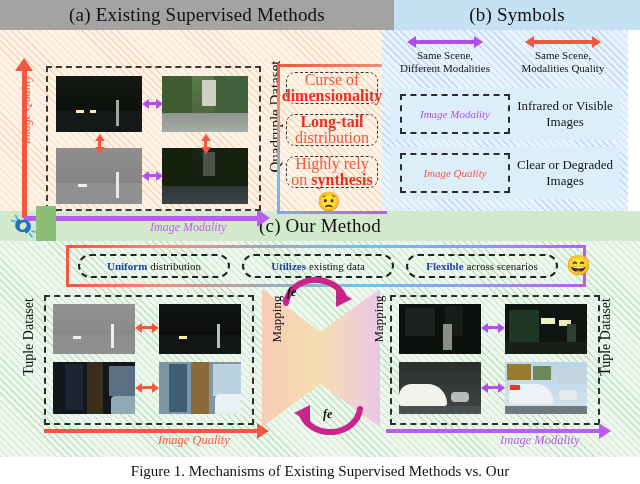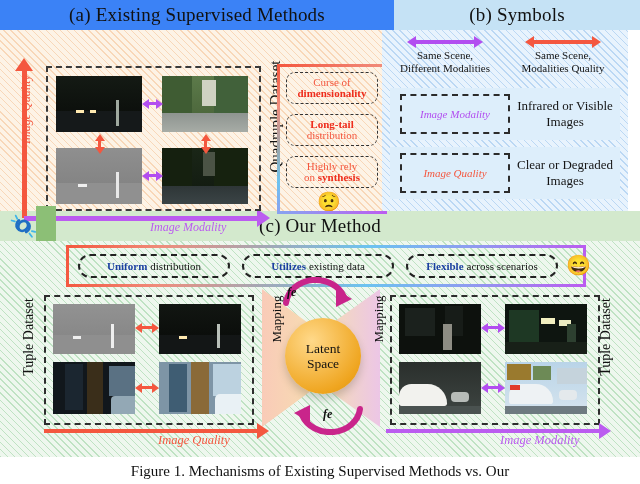--- a/index.html
+++ b/index.html
@@ -26,21 +26,21 @@
     background-image:repeating-linear-gradient(45deg,
         rgba(120,195,130,.40) 0 1px, rgba(0,0,0,0) 1px 5px);
   }
 
   
   .hdr{
     position:absolute;box-sizing:border-box;
     display:flex;align-items:center;justify-content:center;
     font-size:19px;color:#111;letter-spacing:.2px;
   }
-  #hdr-a{left:0;top:0;width:394px;height:30px;background:#3b82f6;}
+  #hdr-a{left:0;top:0;width:394px;height:30px;background:#a3a3a3;}
   #hdr-b{left:394px;top:0;width:246px;height:30px;background:#c5e2f5;}
   #hdr-c{left:0;top:211px;width:640px;height:30px;background:#d3e9cd;}
 
   
   #body-a{position:absolute;left:0;top:30px;width:394px;height:181px;}
   #body-b{position:absolute;left:382px;top:30px;width:246px;height:181px;}
   #body-c{position:absolute;left:0;top:241px;width:640px;height:216px;}
 
   
   #a-yaxis{
@@ -107,21 +107,21 @@
     position:absolute;left:277px;top:34px;width:110px;height:150px;
     border:3px dashed;
     border-image:linear-gradient(160deg,#f4573f 0%,#f08e7e 22%,#9aa7ad 45%,
                  #6cc3f0 63%,#8f9bf0 82%,#bb5cf0 100%) 1;
     box-sizing:border-box;background:transparent;
   }
   .drawback{
     position:absolute;left:286px;width:92px;height:32px;
     border:1.6px dashed #333;border-radius:9px;box-sizing:border-box;
     display:flex;flex-direction:column;align-items:center;justify-content:center;
-    line-height:1.02;font-size:11px;color:#f4573f;
+    line-height:1.02;font-size:16px;color:#f4573f;
   }
   .drawback b{font-weight:bold;color:#ee2d1d;}
   #db1{top:42px;}
   #db2{top:84px;}
   #db3{top:126px;}
   #a-emoji{position:absolute;left:317px;top:160px;font-size:19px;}
 
   
   .b-sym{position:absolute;width:110px;text-align:center;}
   #b-sym1{left:8px;top:6px;}
@@ -426,24 +426,20 @@
       </div>
       <div class="arrow-h ar-red" style="left:95px;top:29px;width:12px;"></div>
       <div class="arrow-h ar-red" style="left:95px;top:89px;width:12px;"></div>
     </div>
     <div class="tuple-label" id="tl-label">Tuple Dataset</div>
 
     <div id="bowtie-l"></div>
     <div id="bowtie-r"></div>
     <div class="mapping" id="map-l">Mapping</div>
     <div class="mapping" id="map-r">Mapping</div>
-    <div id="latent">
-      <span>Latent</span>
-      <span>Space</span>
-    </div>
 
     <svg style="position:absolute;left:278px;top:36px;width:76px;height:34px;" viewBox="0 0 76 34">
       <path d="M8 26 A30 26 0 0 1 66 20" fill="none" stroke="#c9258b" stroke-width="6" stroke-linecap="round"></path>
       <polygon points="58,12 74,22 58,30" fill="#c9258b"></polygon>
     </svg>
     <div class="fe" id="fe-top">
       <i>fe</i>
     </div>
 
     <svg style="position:absolute;left:292px;top:160px;width:76px;height:34px;" viewBox="0 0 76 34">

